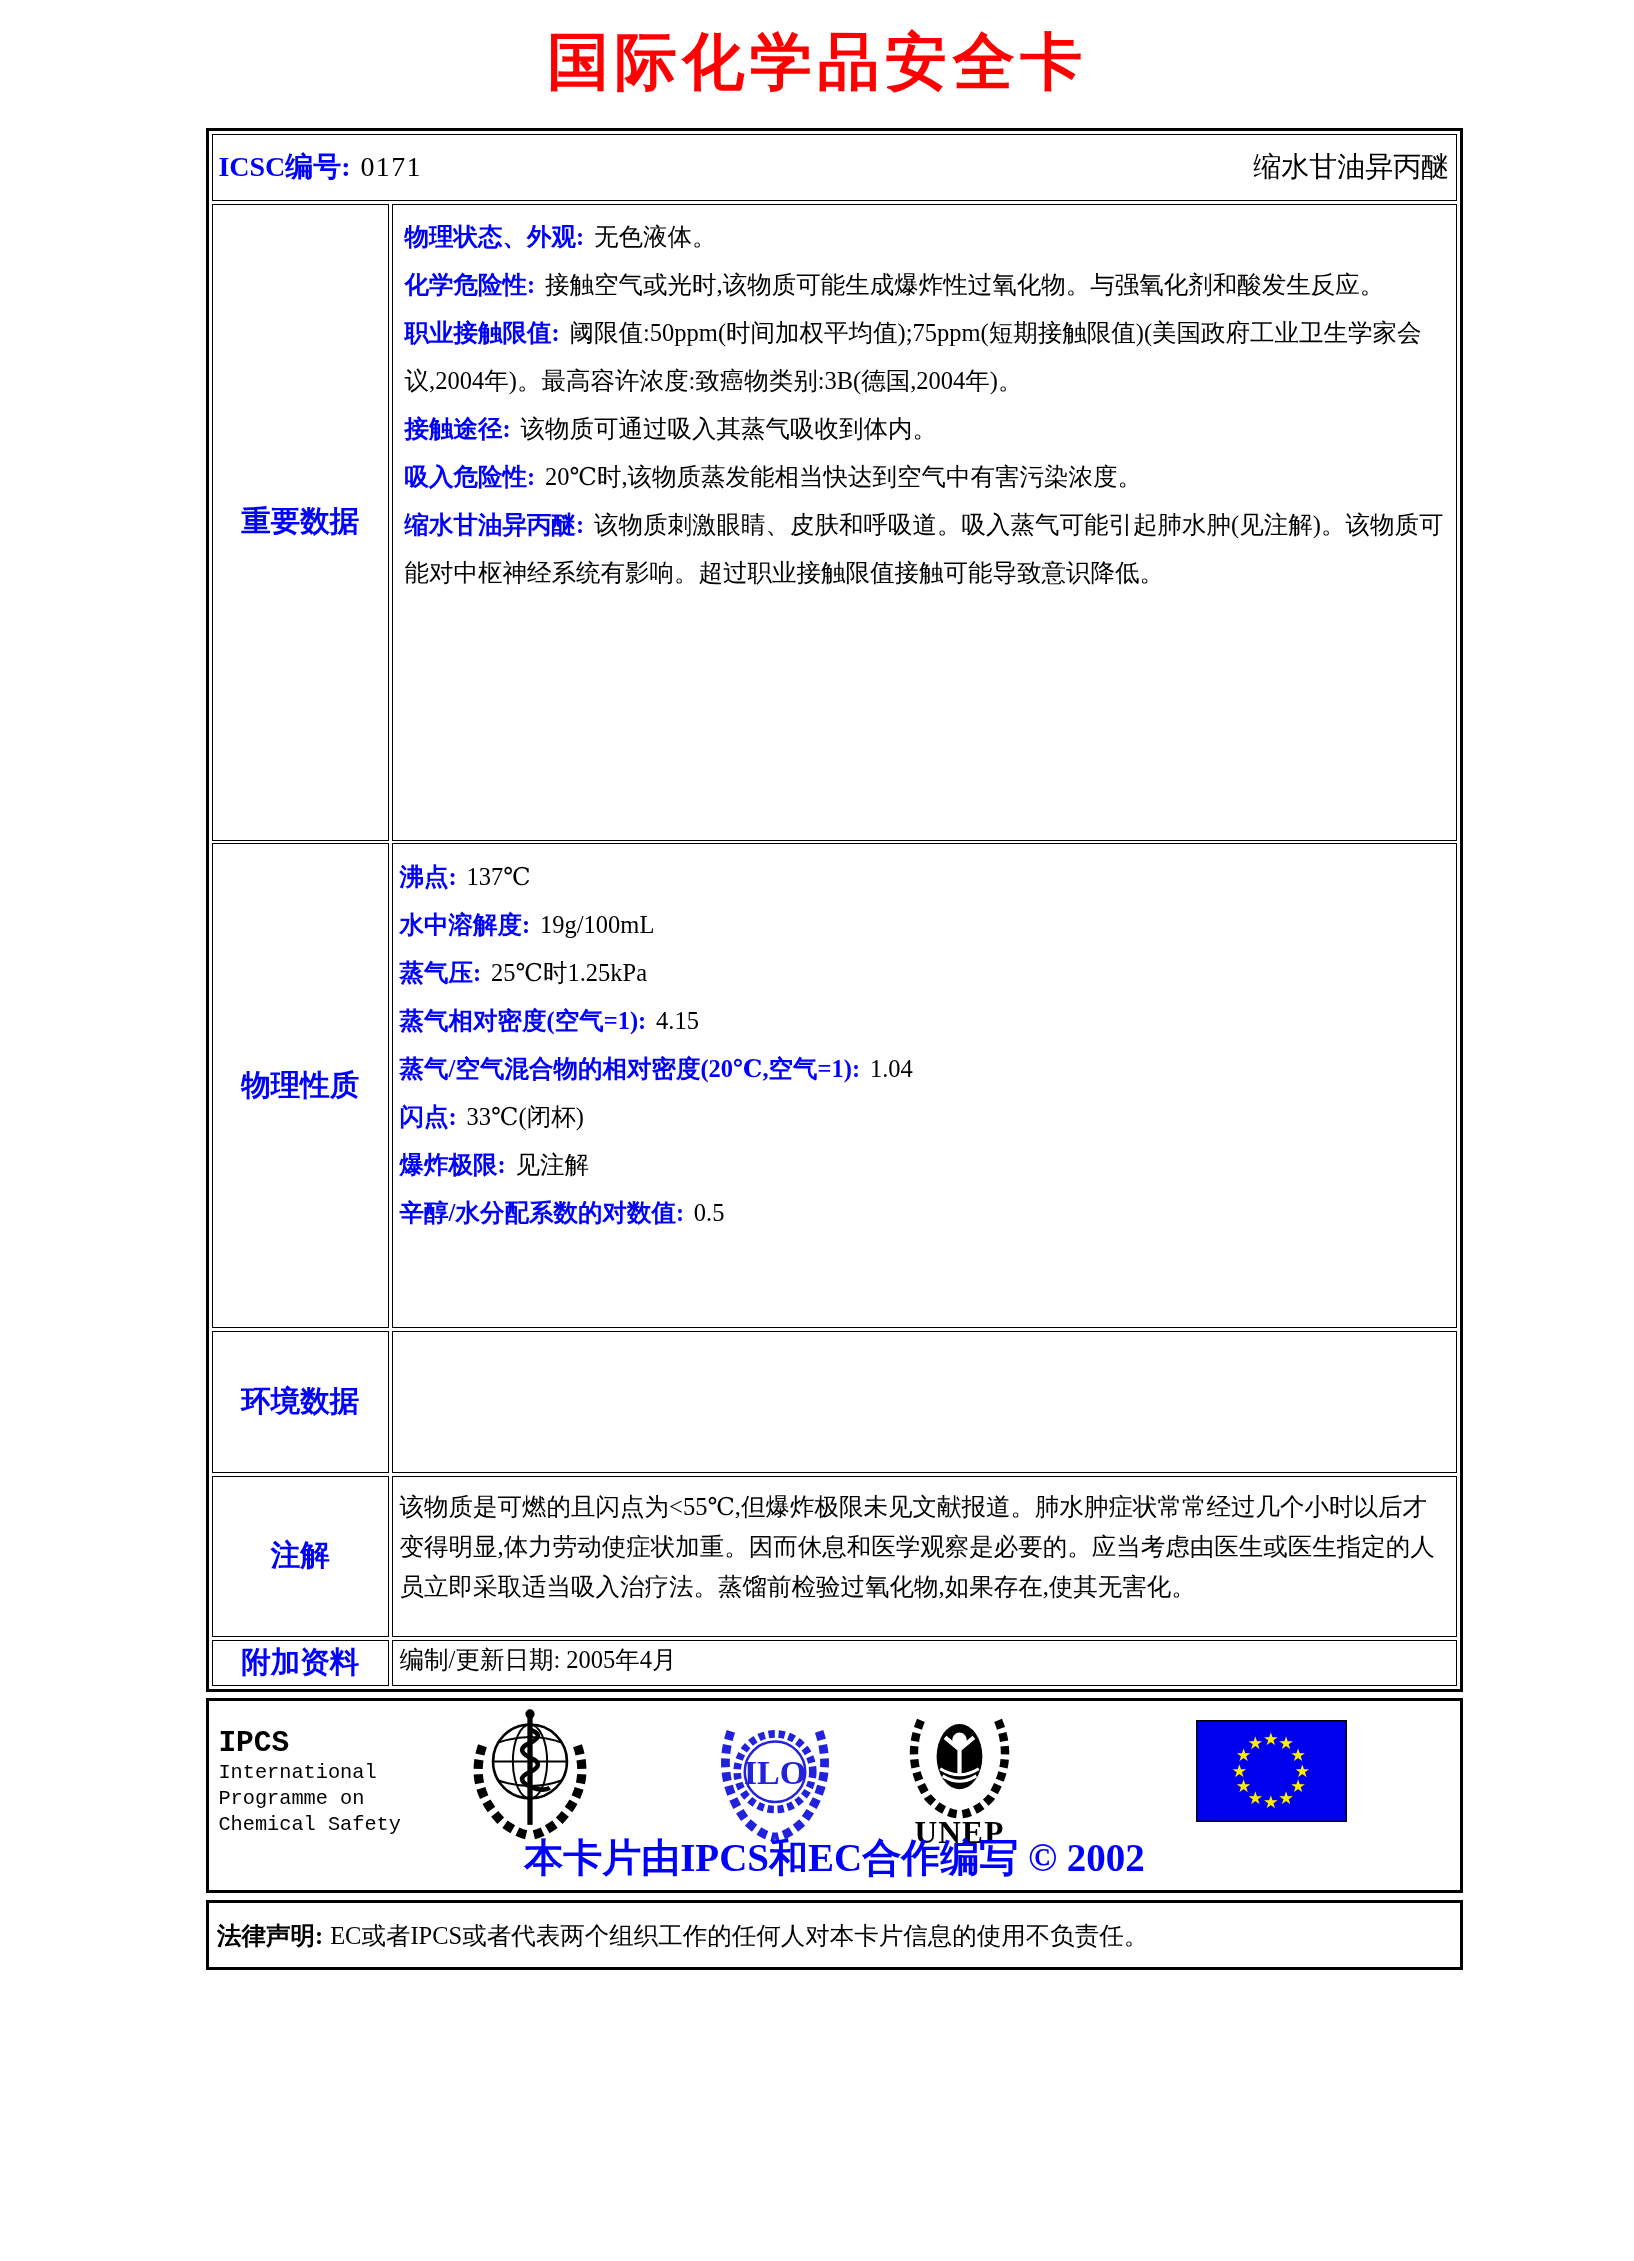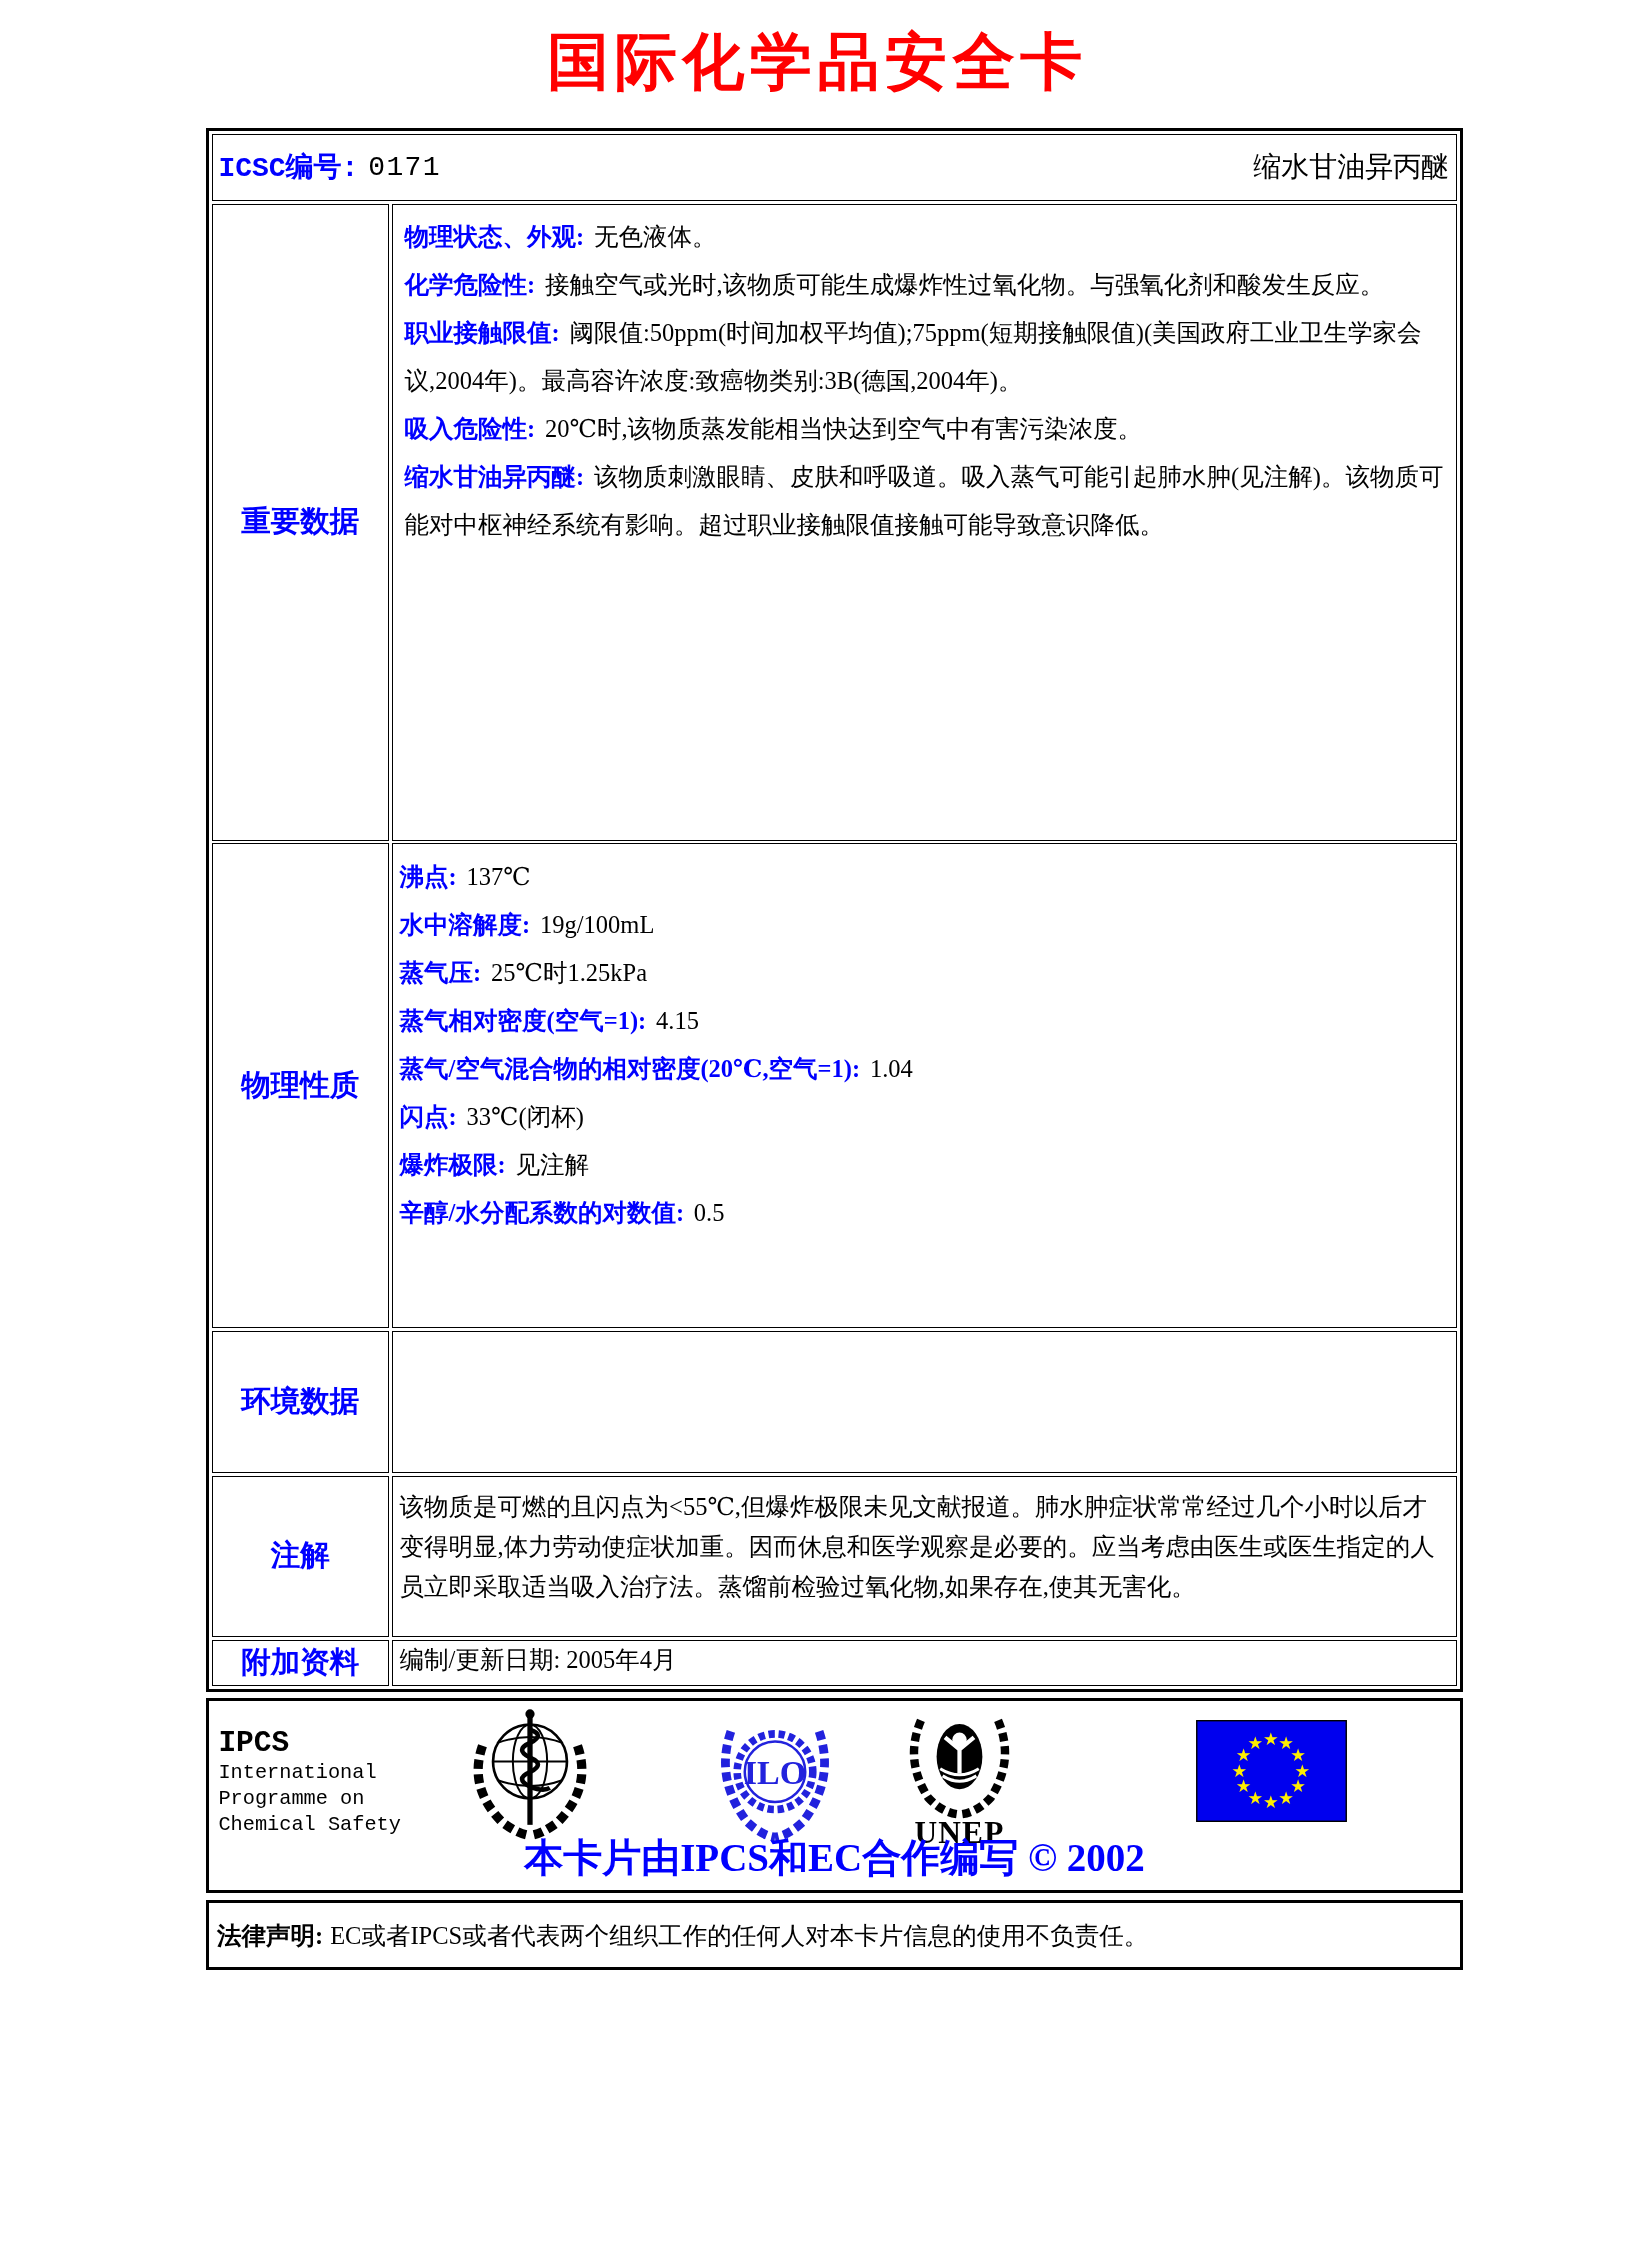--- a/index.html
+++ b/index.html
@@ -29,21 +29,21 @@
     grid-template-columns: 177px 1fr;
     grid-template-rows: 67px 637px 485px 142px 161px 46px;
     gap: 2.8px;
   }
   .cell { border: 1.4px solid #000; background: #fff; overflow: hidden; }
   .span2 { grid-column: 1 / -1; }
 
   
   .hdr {
     display: flex; justify-content: space-between; align-items: center;
-    padding: 0 7px 0 5.6px; font-size: 28px; font-family: Liberation Mono, monospace;
+    padding: 0 7px 0 5.6px; font-size: 28px;
   }
   .hdr-left { display: flex; align-items: center; }
   .blue-label { color: #0000ff; font-weight: bold; }
   .hdr-num { color: #000; margin-left: 9.8px; letter-spacing: 1.4px; }
   .chem-name { font-size: 28px; color: #000; }
 
   
   .rowlabel {
     display: flex; align-items: center; justify-content: center;
     color: #0000ff; font-weight: bold; font-size: 29.5px; text-align: center;
@@ -111,20 +111,23 @@
     <div class="cell rowlabel">重要数据</div>
     <div class="cell content rich">
       <span class="item">
         <span class="item-label">物理状态、外观:</span><span class="item-text">无色液体。</span>
       </span>
       <span class="item">
         <span class="item-label">化学危险性:</span><span class="item-text">接触空气或光时,该物质可能生成爆炸性过氧化物。与强氧化剂和酸发生反应。</span>
       </span>
       <span class="item">
         <span class="item-label">职业接触限值:</span><span class="item-text">阈限值:50ppm(时间加权平均值);75ppm(短期接触限值)(美国政府工业卫生学家会议,2004年)。最高容许浓度:致癌物类别:3B(德国,2004年)。</span>
+      </span>
+      <span class="item">
+        <span class="item-label">接触途径:</span><span class="item-text">该物质可通过吸入其蒸气吸收到体内。</span>
       </span>
       <span class="item">
         <span class="item-label">吸入危险性:</span><span class="item-text">20℃时,该物质蒸发能相当快达到空气中有害污染浓度。</span>
       </span>
       <span class="item">
         <span class="item-label">缩水甘油异丙醚:</span><span class="item-text">该物质刺激眼睛、皮肤和呼吸道。吸入蒸气可能引起肺水肿(见注解)。该物质可能对中枢神经系统有影响。超过职业接触限值接触可能导致意识降低。</span>
       </span>
     </div>
 
     <div class="cell rowlabel">物理性质</div>

